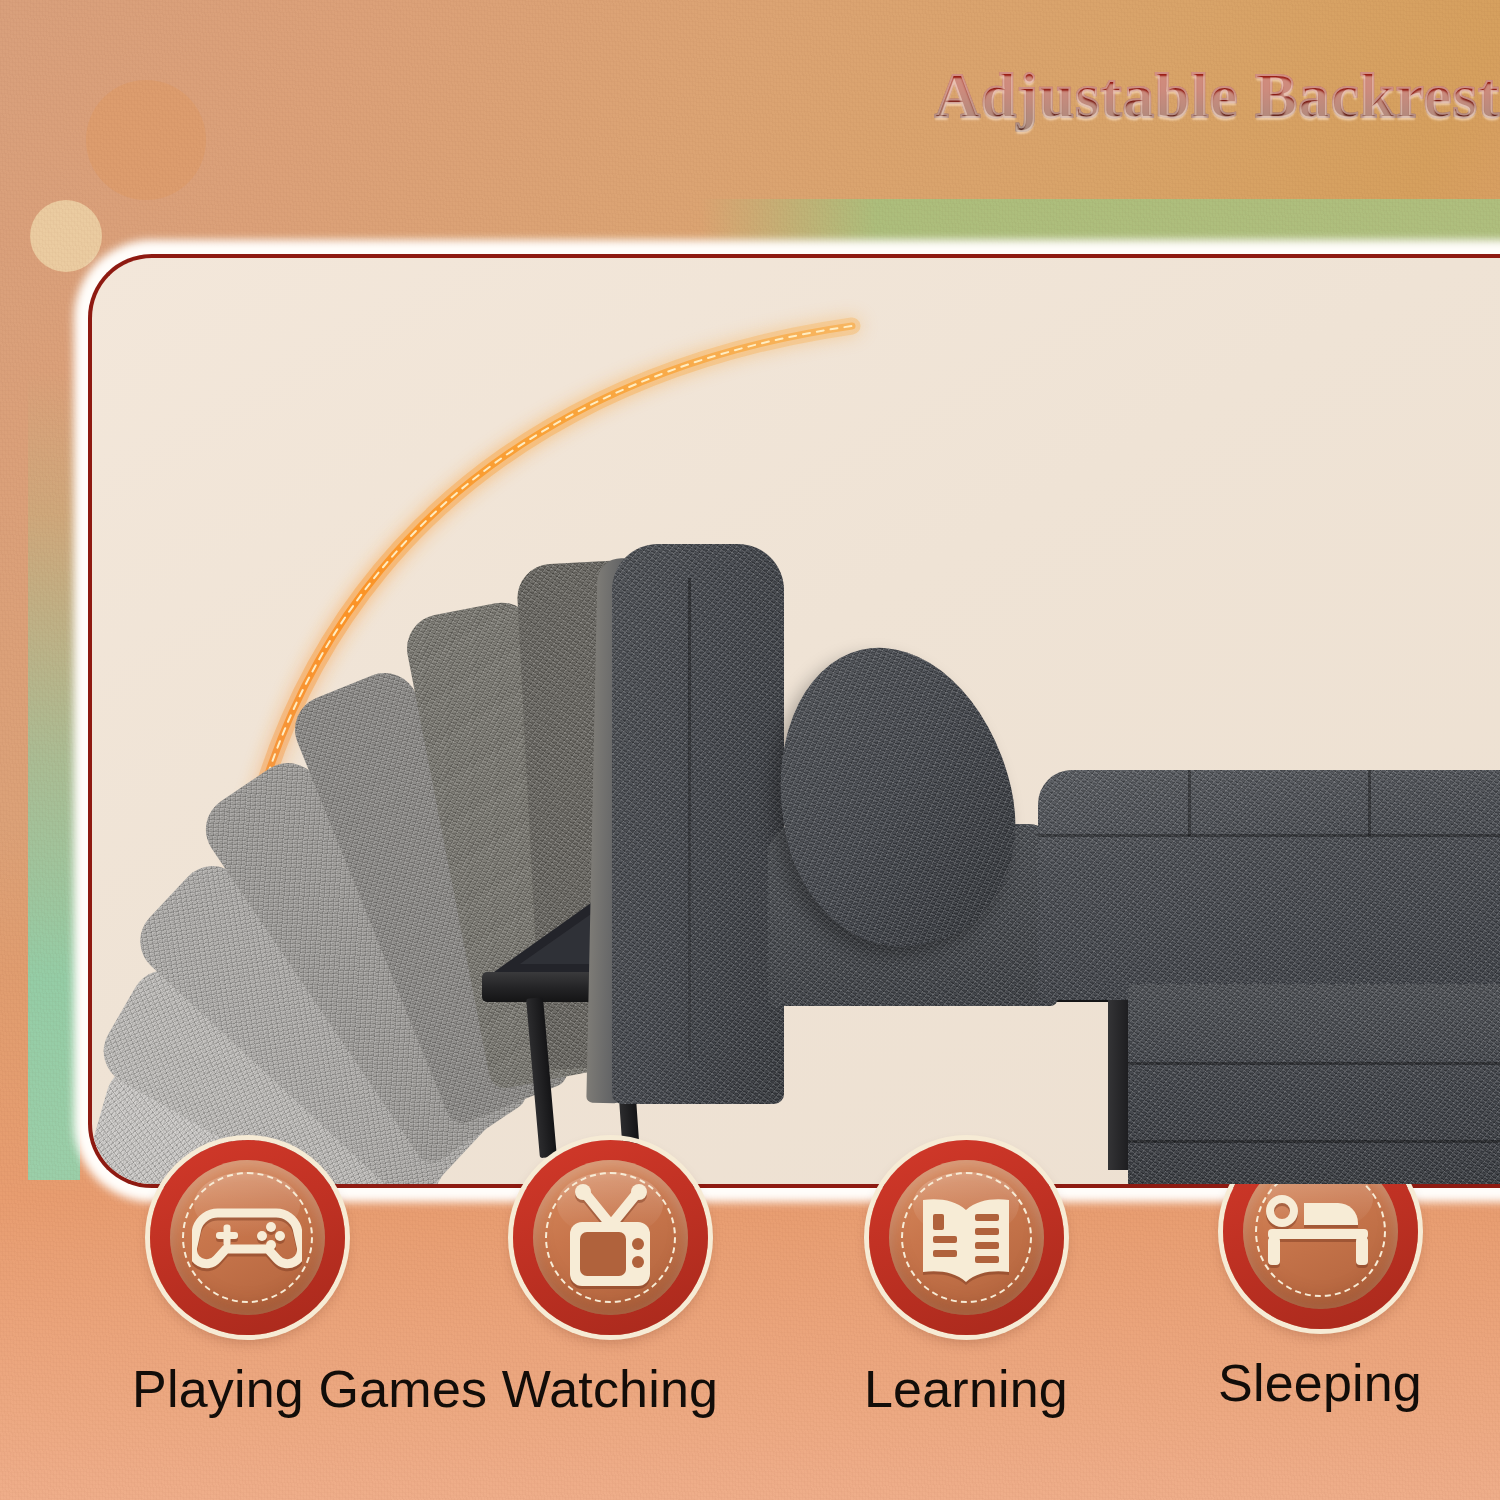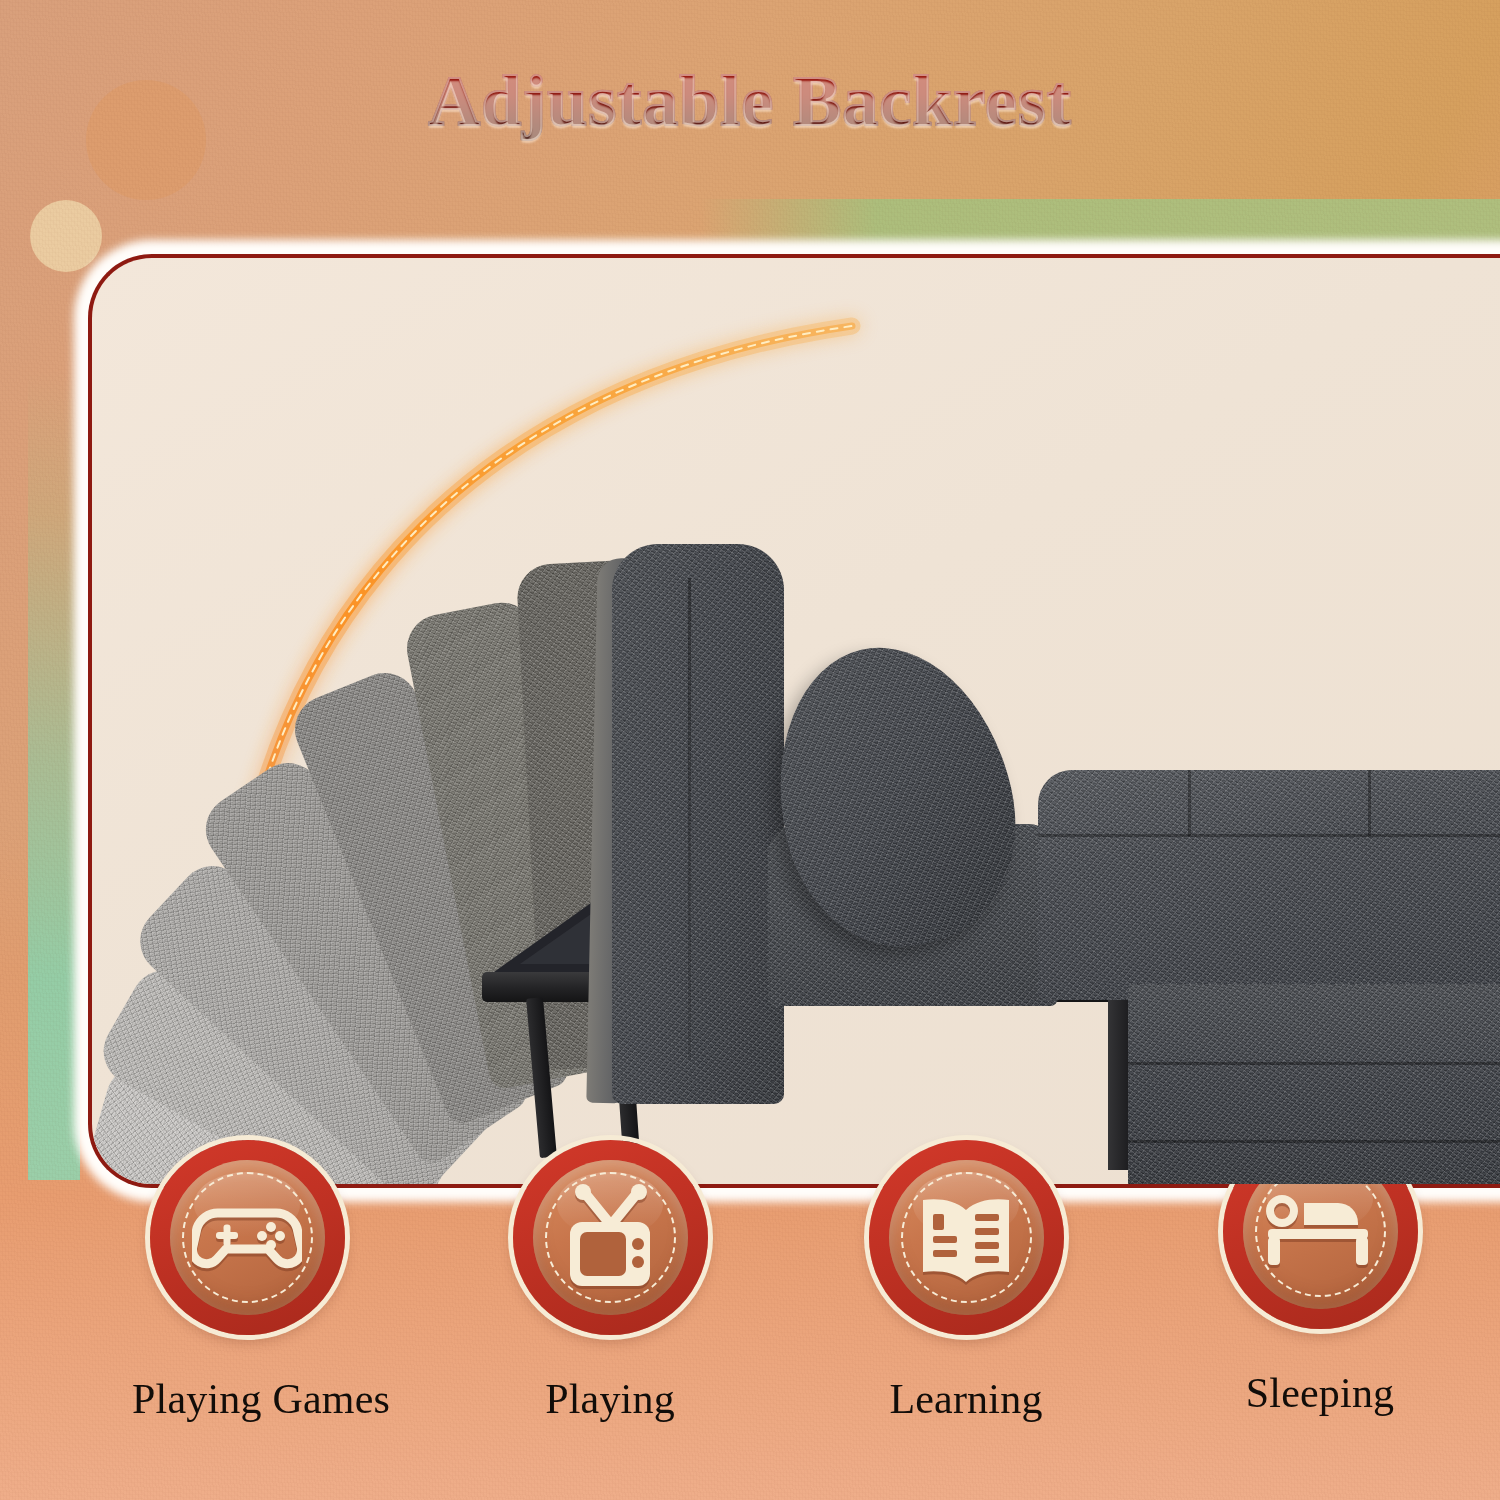--- a/index.html
+++ b/index.html
@@ -146,29 +146,29 @@
   .badge-gloss{
     position:absolute;left:16%;top:8%;width:68%;height:42%;border-radius:50%;
     background:linear-gradient(180deg,rgba(255,255,255,.22),rgba(255,255,255,0));
   }
   .glyph{
     position:absolute;left:0;top:0;right:0;bottom:0;
     display:flex;align-items:center;justify-content:center;
   }
   .glyph svg{filter:drop-shadow(0 3px 0 rgba(120,56,30,.45));}
   .feature-label{
-    margin-top:40px;font-size:42px;color:#120D09;
-    font-family:Liberation Serif, serif;letter-spacing:.2px;white-space:nowrap;
+    margin-top:24px;font-size:52px;color:#120D09;
+    font-family:Liberation Sans, sans-serif;letter-spacing:.2px;white-space:nowrap;
   }
 
   
   .title{
-    position:absolute;left:0;right:0;top:60px;text-align:center;
+    position:absolute;left:0;right:0;top:60px;text-align:right;
     font-family:"Liberation Serif", serif;
-    font-size:72px;font-weight:700;letter-spacing:1px;
+    font-size:63px;font-weight:700;letter-spacing:1px;
     background:linear-gradient(180deg,#A51B12 0%,#8E1710 42%,#5D1610 74%,#3A1510 100%);
     -webkit-background-clip:text;background-clip:text;color:transparent;
     -webkit-text-stroke:2px rgba(255,240,225,.55);
     paint-order:stroke fill;
     text-shadow:0 3px 2px rgba(255,235,215,.55);
   }
 </style>
 </head>
 <body>
 
@@ -340,21 +340,21 @@
             </g>
             <circle cx="25" cy="8" r="8" fill="#F7ECD6"></circle>
             <circle cx="81" cy="8" r="8" fill="#F7ECD6"></circle>
             <rect x="12" y="38" width="80" height="64" rx="12" fill="#F7ECD6"></rect>
             <rect x="22" y="48" width="46" height="44" rx="7" fill="#B0623C"></rect>
             <circle cx="80" cy="60" r="6" fill="#B0623C"></circle>
             <circle cx="80" cy="78" r="6" fill="#B0623C"></circle>
           </svg>
         </div>
       </div>
-      <div class="feature-label">Playing</div>
+      <div class="feature-label">Watching</div>
     </div>
 
     <div class="feature" style="left:851px;top:10px;">
       <div class="badge">
         <div class="badge-inner">
           <div class="badge-gloss"></div>
           <div class="badge-dash"></div>
         </div>
         <div class="glyph">
           <svg width="106" height="96" viewBox="0 0 106 96">

